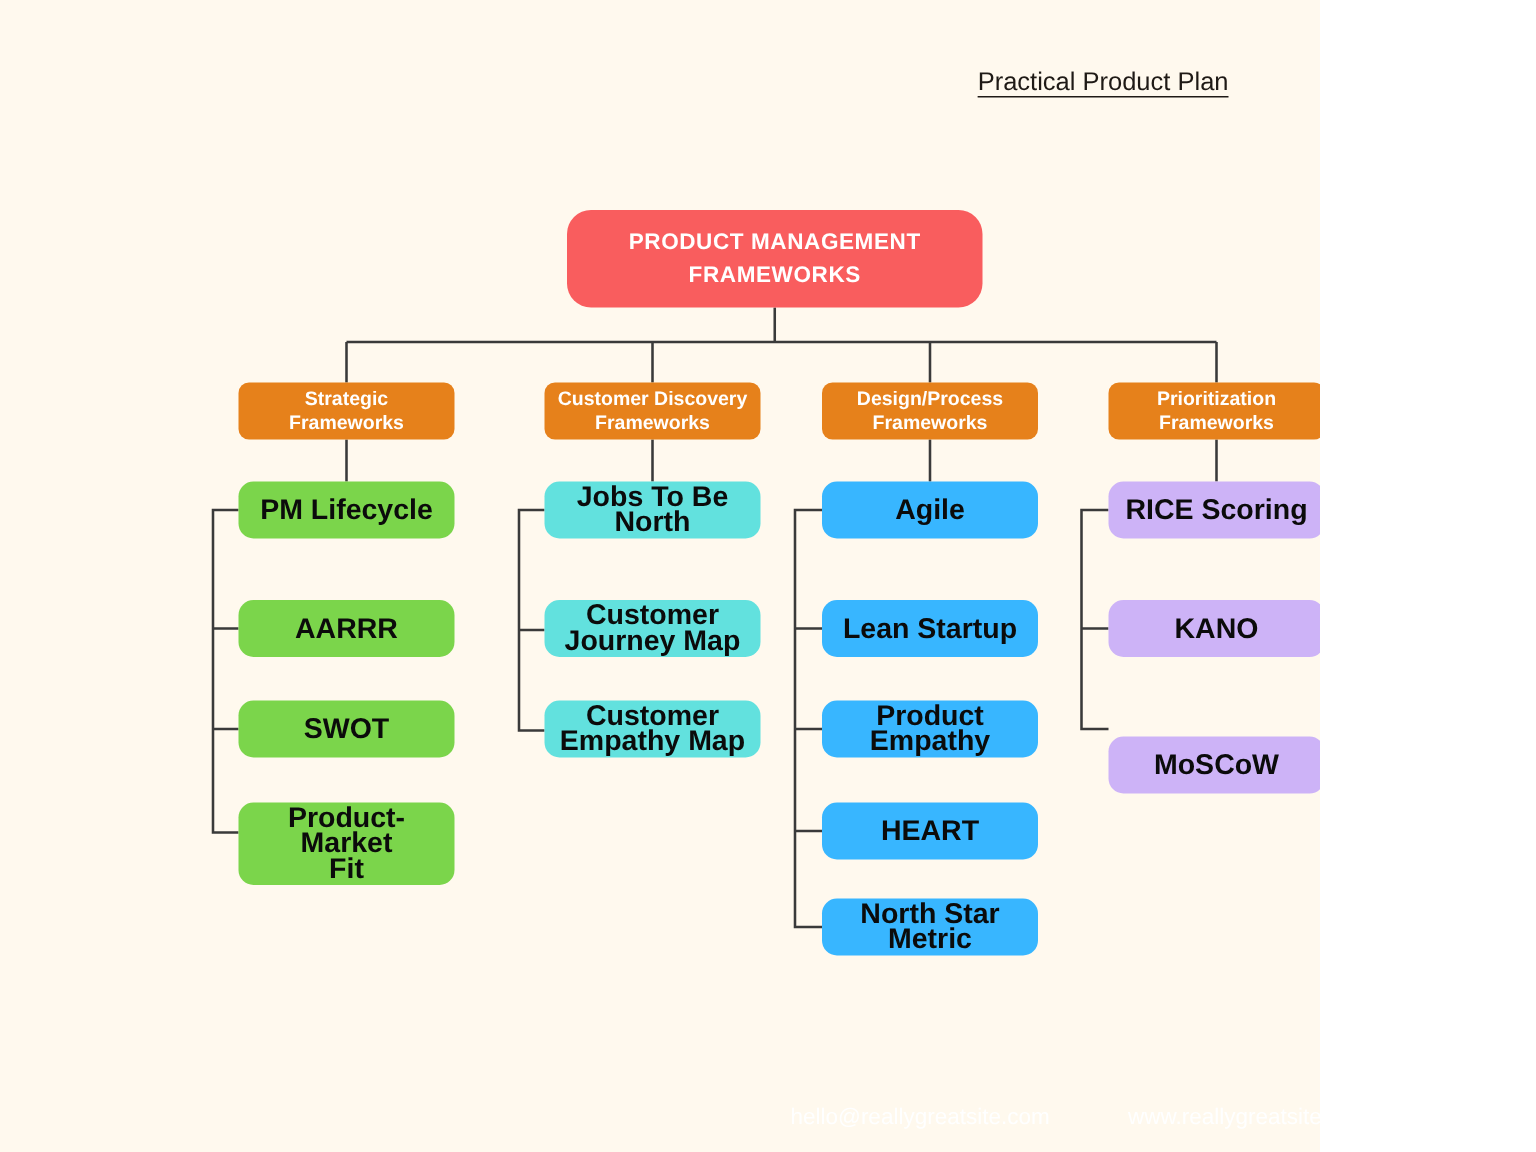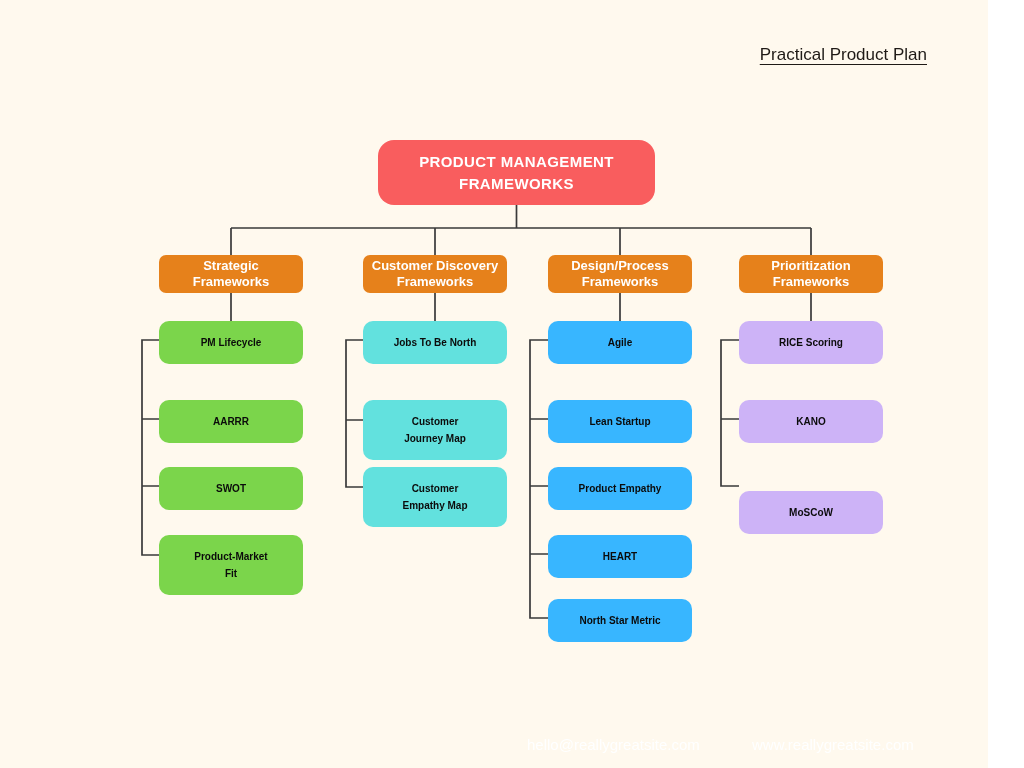--- a/index.html
+++ b/index.html
@@ -1,35 +1,35 @@
 <!DOCTYPE html>
 <html><head>
 <meta charset="utf-8">
 <style>
   html,body{margin:0;padding:0;}
   body{font-family:"Liberation Sans","DejaVu Sans",sans-serif;}
-  .canvas{position:relative;width:988px;height:768px;background:#FFF9EE;overflow:hidden;}
+  .canvas{position:relative;width:880px;height:768px;background:#FFF9EE;overflow:hidden;}
   .connectors{position:absolute;left:0;top:0;pointer-events:none;}
   .b{
     position:absolute;box-sizing:border-box;
     display:flex;align-items:center;justify-content:center;
     text-align:center;white-space:pre-line;font-weight:bold;
-    padding:13px 8px;
+    padding:2px 8px;
   }
   .root{
     left:378px;top:140px;width:277px;height:65px;
     border-radius:16px;color:#FFFFFF;font-size:15px;line-height:22px;letter-spacing:.4px;
   }
   .head{
     top:255px;height:38px;border-radius:7px;
     color:#FFFFFF;font-size:13px;line-height:16px;
   }
   .item{
     min-height:38px;border-radius:10px;
-    color:#0B0B0B;font-size:10px;line-height:17px;
+    color:#0B0B0B;font-size:19px;line-height:17px;
   }
   .c1{left:159px;width:144px;}
   .c2{left:363px;width:144px;}
   .c3{left:548px;width:144px;}
   .c4{left:739px;width:144px;}
   .r1{top:321px;}
   .r2{top:400px;}
   .r3{top:467px;}
   .r4{top:535px;}
   .r5{top:599px;}

